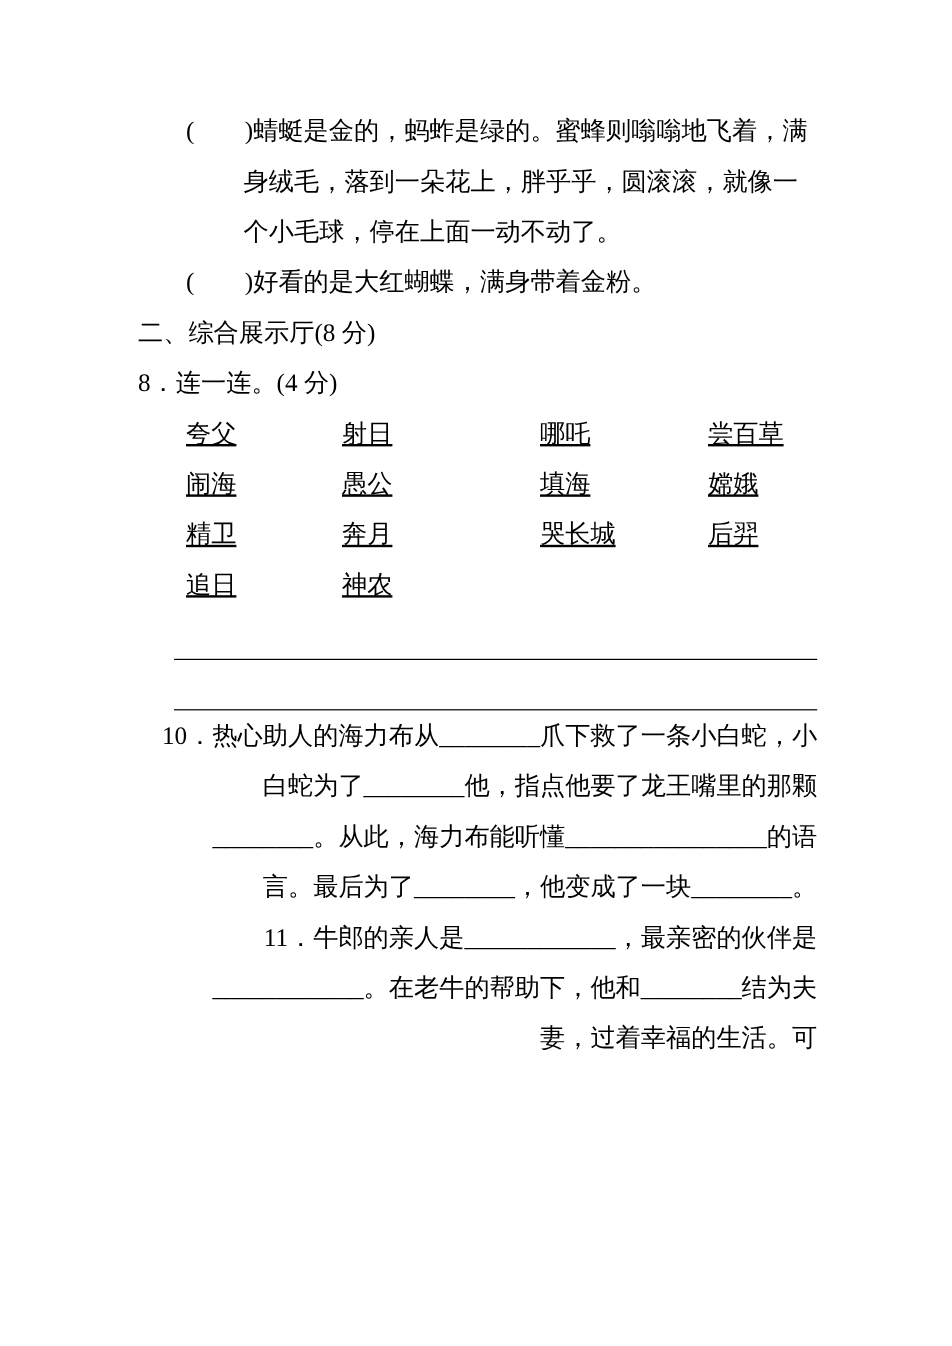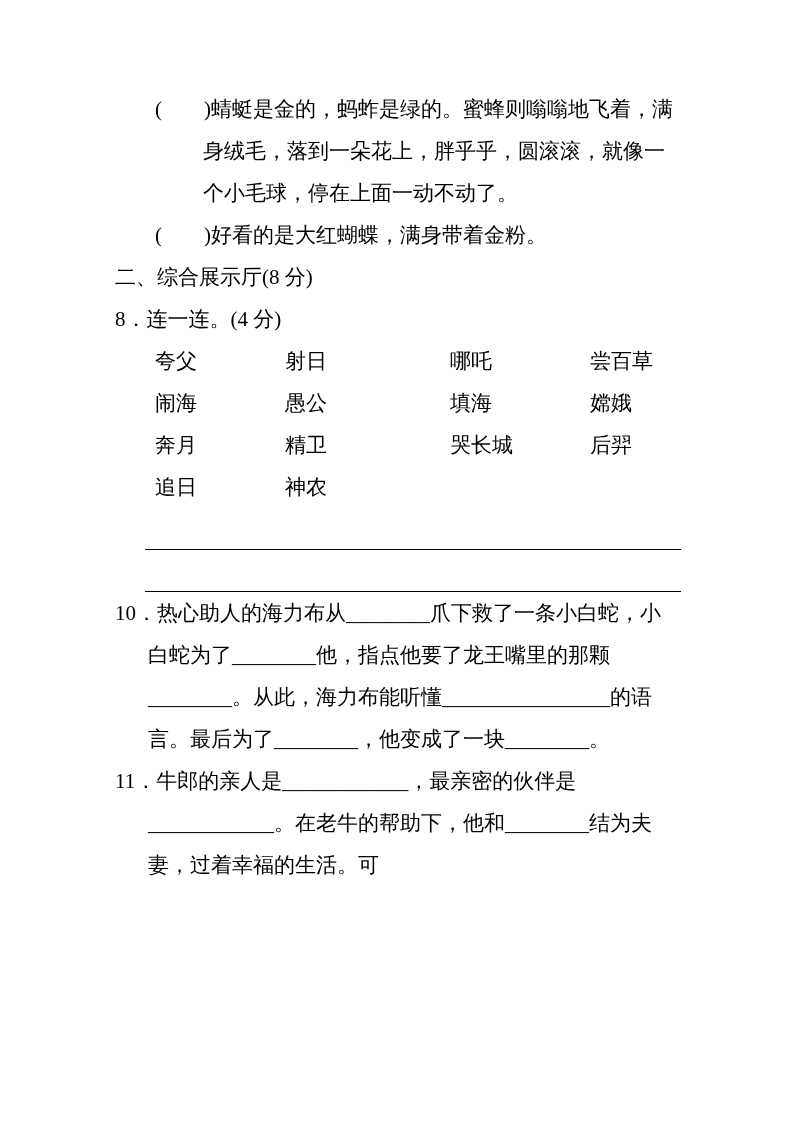--- a/index.html
+++ b/index.html
@@ -30,33 +30,35 @@
   }
   .paren-item {
     margin-left: 40px;
     padding-left: 48px;
     text-indent: -48px;
   }
   .match-grid {
     display: grid;
     grid-template-columns: 130px 165px 140px 1fr;
     margin-left: 40px;
+    text-decoration: underline;
   }
   .match-cell {
     display: block;
   }
   .answer-line {
     margin-left: 30px;
     width: 536px;
     height: 41px;
     border-bottom: 1px solid #000000;
   }
   .question {
     padding-left: 33px;
     text-indent: -33px;
+    text-align: right;
   }
 </style>
 </head>
 <body>
 
 <div class="page">
   <div class="content">
 
     <div class="paren-item">
       <span>(　　)蜻蜓是金的，蚂蚱是绿的。蜜蜂则嗡嗡地飞着，满身绒毛，落到一朵花上，胖乎乎，圆滚滚，就像一个小毛球，停在上面一动不动了。</span>
@@ -73,22 +75,22 @@
       <span class="match-cell">夸父</span>
       <span class="match-cell">射日</span>
       <span class="match-cell">哪吒</span>
 
       <span class="match-cell">尝百草</span>
       <span class="match-cell">闹海</span>
       <span class="match-cell">愚公</span>
       <span class="match-cell">填海</span>
 
       <span class="match-cell">嫦娥</span>
+      <span class="match-cell">精卫</span>
       <span class="match-cell">奔月</span>
-      <span class="match-cell">精卫</span>
       <span class="match-cell">哭长城</span>
 
       <span class="match-cell">后羿</span>
       <span class="match-cell">追日</span>
       <span class="match-cell">神农</span>
     </div>
 
 
     <div class="answer-line"></div>
     <div class="answer-line"></div>

